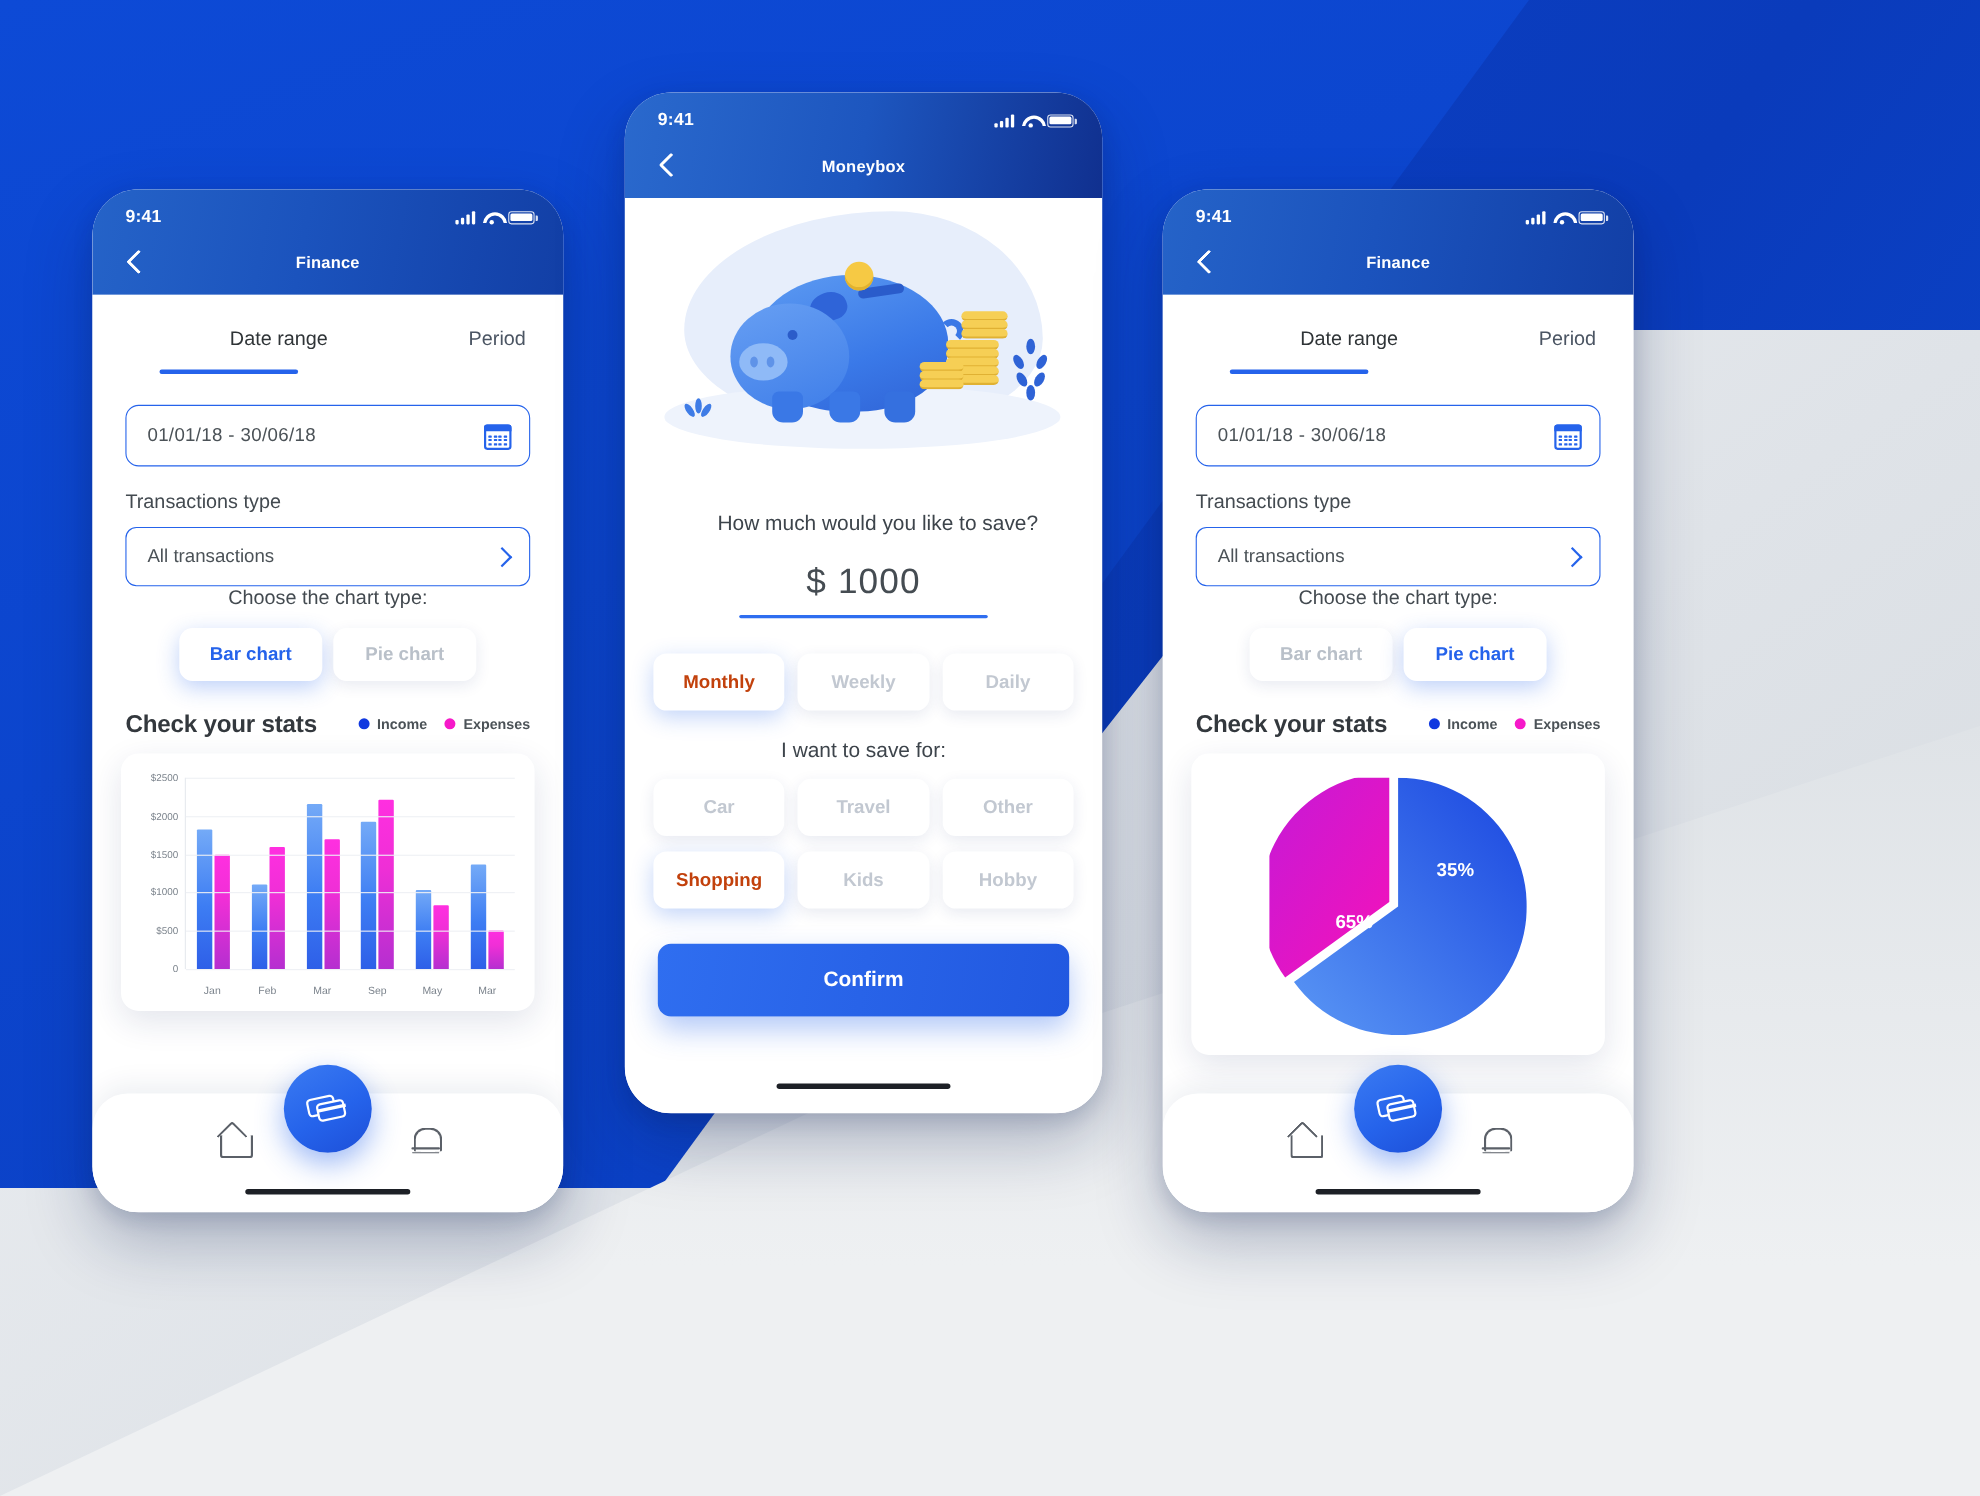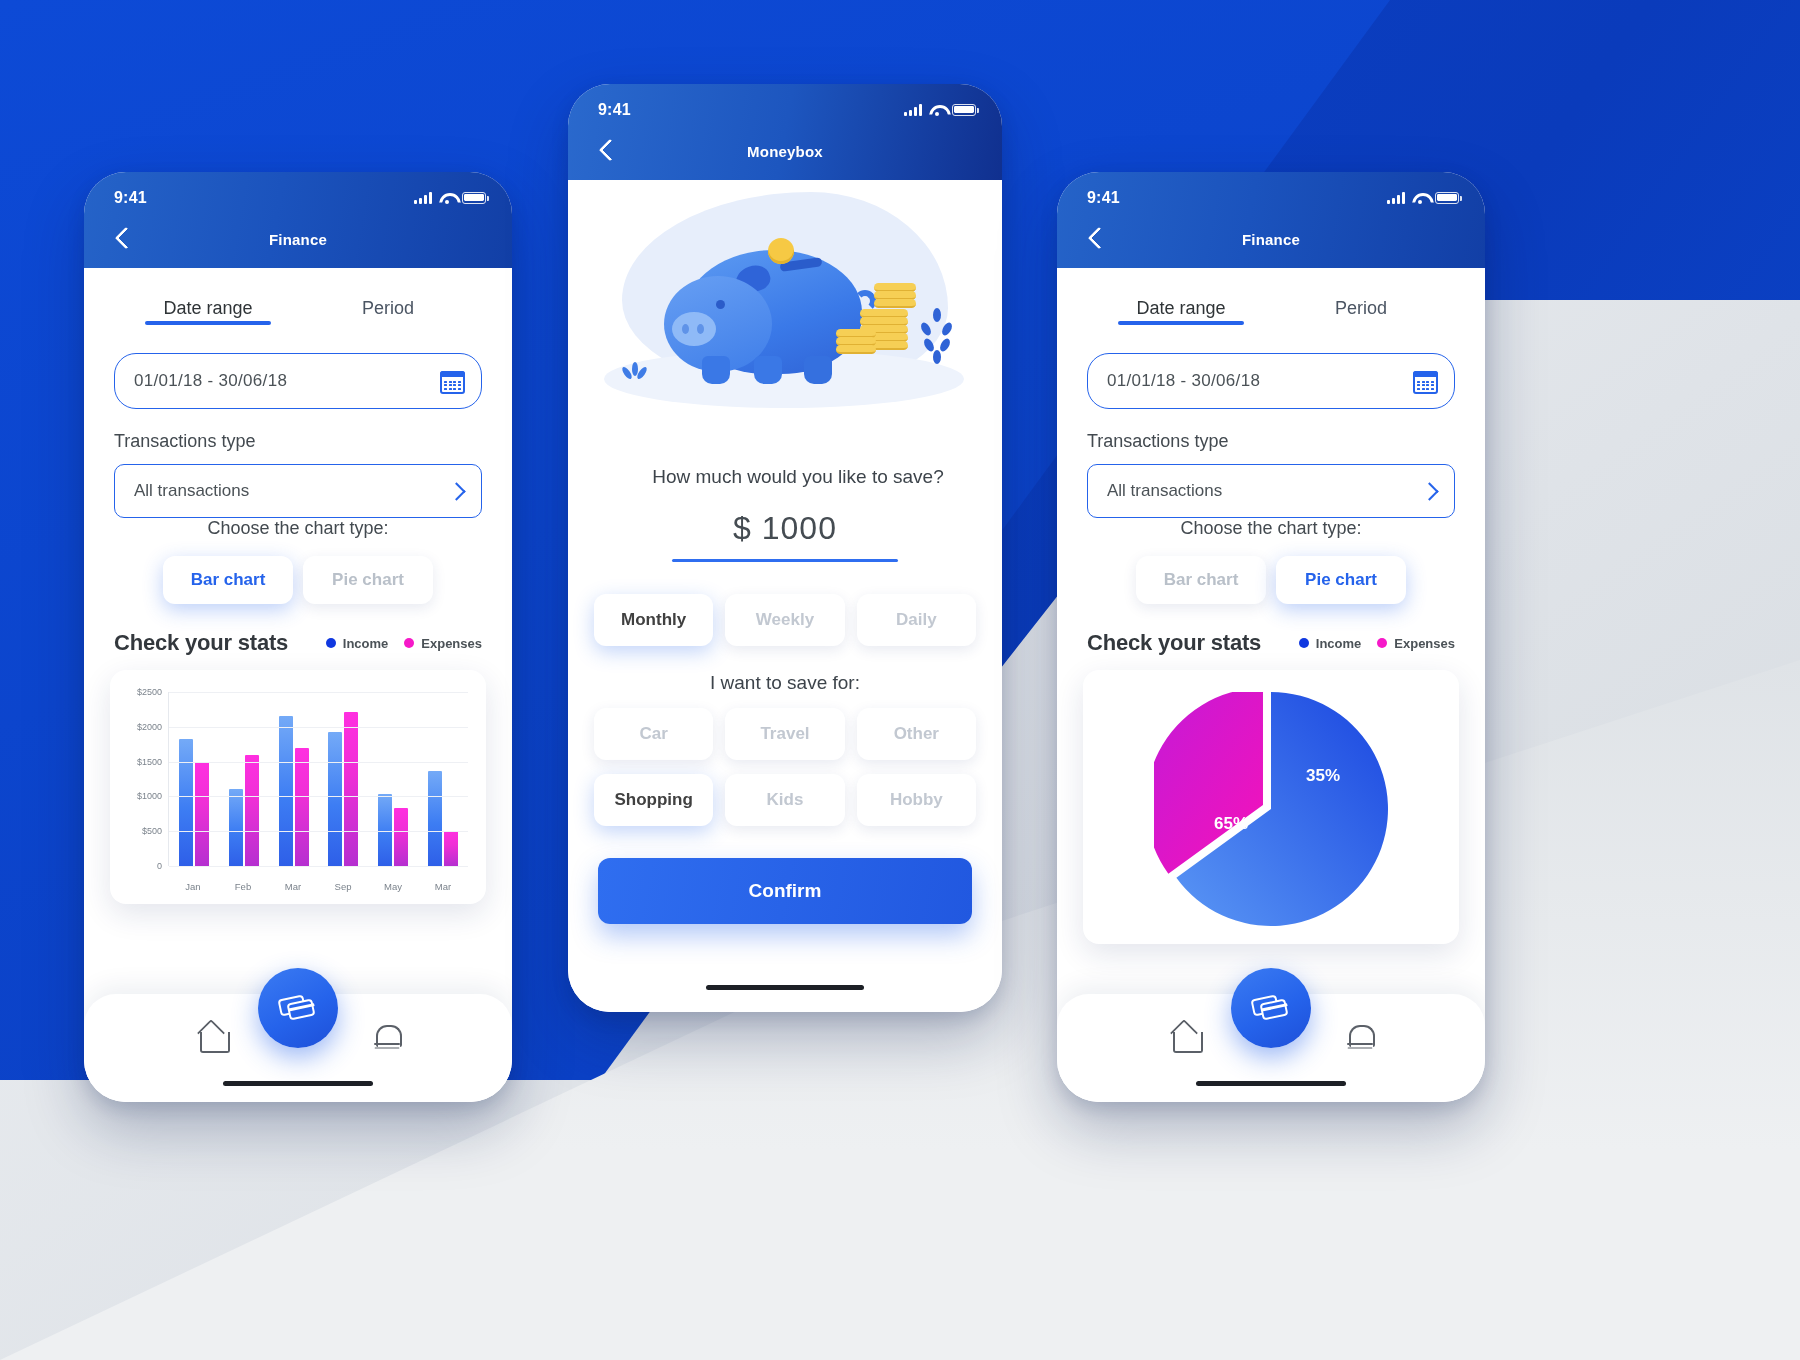--- a/index.html
+++ b/index.html
@@ -73,29 +73,29 @@
     content:""; position:absolute; left:8px; top:4px; width:13px; height:13px;
     border-left:3.4px solid #fff; border-bottom:3.4px solid #fff;
     transform:rotate(45deg); border-radius:2px;
   }
   .nav-title { width:100%; text-align:center; font-size:15px; font-weight:700; letter-spacing:.2px; }
 
   
   .screen { background:#fff; height:calc(100% - 96px); position:relative; }
 
   .tabs { display:flex; padding:30px 34px 0; }
-  .tab { flex:1; text-align:center; font-size:18px; color:#4b5563; padding-bottom:6px; position:relative; cursor:pointer; }
+  .tab { flex:1; text-align:right; font-size:18px; color:#4b5563; padding-bottom:21px; position:relative; cursor:pointer; }
   .tab.active { color:#2f3437; }
   .tab.active:after{
     content:""; position:absolute; left:50%; transform:translateX(-50%);
     bottom:0; width:126px; height:4px; background:#2563eb; border-radius:3px;
   }
 
   .field {
-    margin:28px 30px 0; height:56px; border:1.6px solid #2563eb; border-radius:22px;
+    margin:28px 30px 0; height:56px; border:1.6px solid #2563eb; border-radius:12px;
     display:flex; align-items:center; padding:0 16px 0 19px; cursor:text;
   }
   .field .val { flex:1; font-size:17px; color:#4b5257; letter-spacing:.3px; }
 
   .cal { width:25px; height:25px; position:relative; }
   .cal .frame { position:absolute; inset:2px 0 0 0; border:2.2px solid #2563eb; border-radius:3px; }
   .cal .top { position:absolute; left:0; top:2px; right:0; height:6px; background:#2563eb; border-radius:3px 3px 0 0;}
   .cal .dots { position:absolute; left:4px; top:12px; right:4px; display:grid; grid-template-columns:repeat(4,1fr); gap:1.6px; }
   .cal .dots span { height:2.2px; background:#2563eb; border-radius:.5px; }
 
@@ -228,21 +228,21 @@
   .amount { font-size:32px; color:#454c52; letter-spacing:1px; }
   .amtline { width:226px; height:3px; background:#2f6ef0; margin:12px auto 0; border-radius:2px; }
 
   .mbrow { display:flex; justify-content:center; gap:12px; margin-top:32px; padding:0 26px; }
   .mbseg {
     flex:1; height:52px; border-radius:12px; background:#fff;
     display:flex; align-items:center; justify-content:center;
     font-size:17px; font-weight:700; color:#c2c8d1; cursor:pointer;
     box-shadow:0 4px 14px rgba(25,50,120,.10);
   }
-  .mbseg.sel { color:#404040; box-shadow:0 6px 20px rgba(37,99,235,.28); }
+  .mbseg.sel { color:#c2410c; box-shadow:0 6px 20px rgba(37,99,235,.28); }
   .wantfor { text-align:center; margin-top:26px; font-size:19px; color:#3d444b; }
   .mbrow.tight { margin-top:14px; }
   .confirm {
     position:absolute; left:30px; right:30px; bottom:88px; height:66px; border-radius:12px;
     background:linear-gradient(100deg,#2f6ef0,#2158e0);
     color:#fff; font-size:19px; font-weight:700;
     display:flex; align-items:center; justify-content:center; cursor:pointer;
     box-shadow:0 12px 26px rgba(37,99,235,.35);
   }
   .homebar2 { position:absolute; left:50%; transform:translateX(-50%); bottom:22px; width:158px; height:5px; background:#1d2026; border-radius:3px; }

